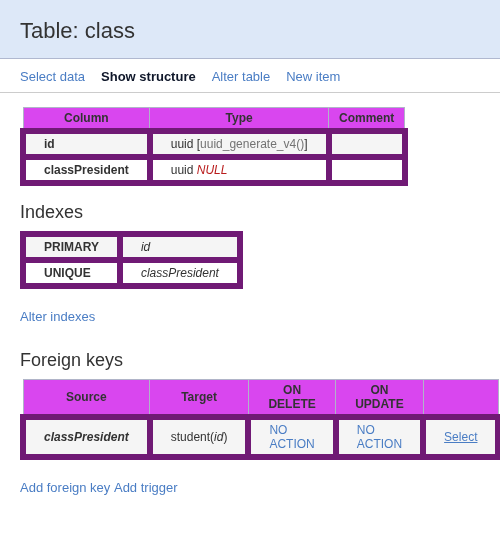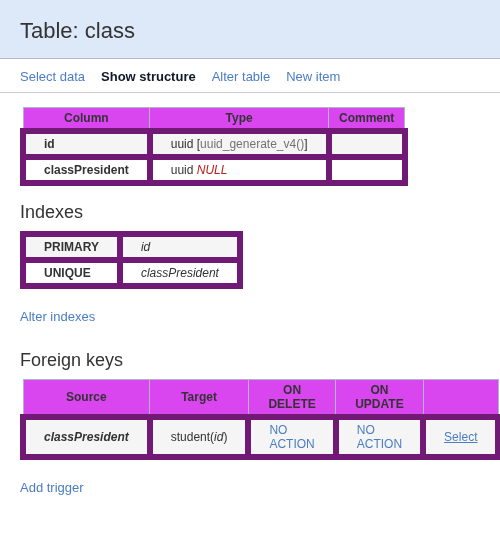--- a/index.html
+++ b/index.html
@@ -151,17 +151,18 @@
     <tbody>
       <tr>
         <td><strong><em>classPresident</em></strong></td>
         <td>student(<em>id</em>)</td>
         <td><span class="no-action">NO ACTION</span></td>
         <td><span class="no-action">NO ACTION</span></td>
         <td><a class="alter-link" href="#">Select</a></td>
       </tr>
     </tbody>
   </table>
+  <a class="link" href="#">Add foreign key</a>
 
   
   <a class="link" href="#">Add trigger</a>
 
 </div>
 
 </body></html>

